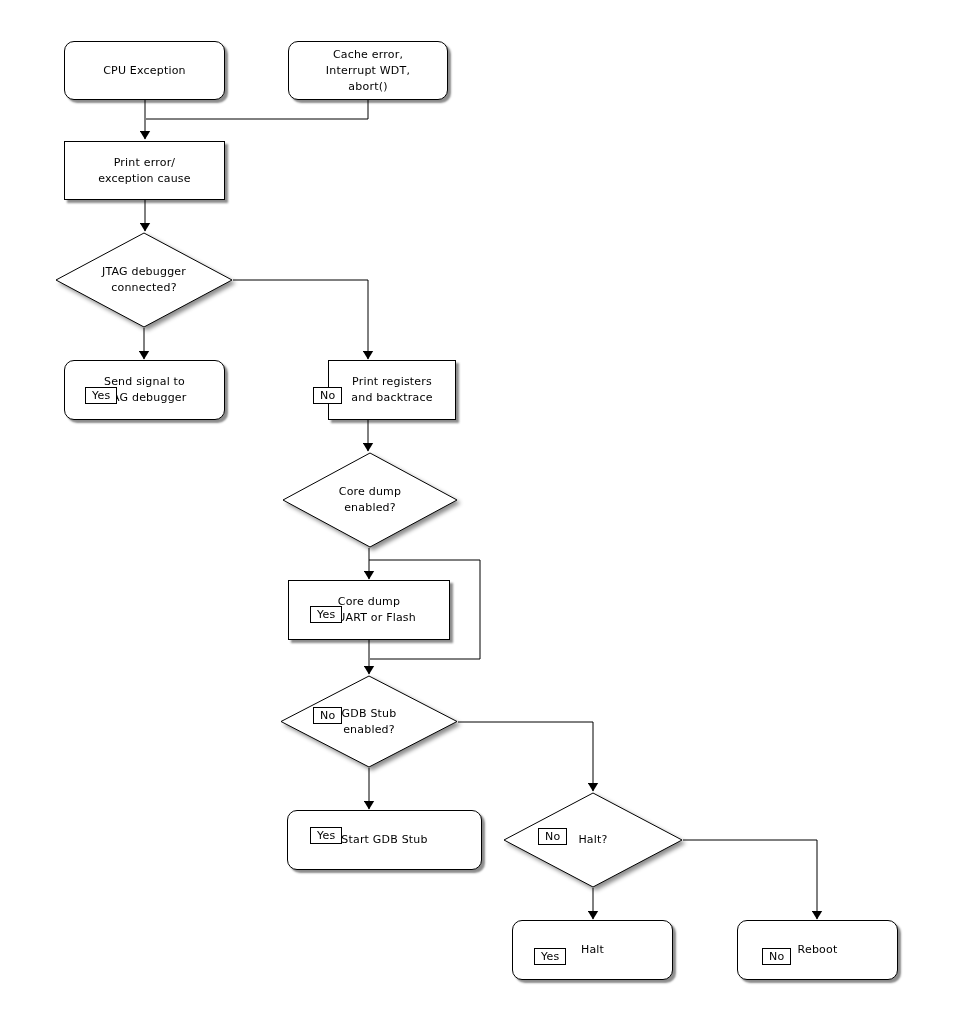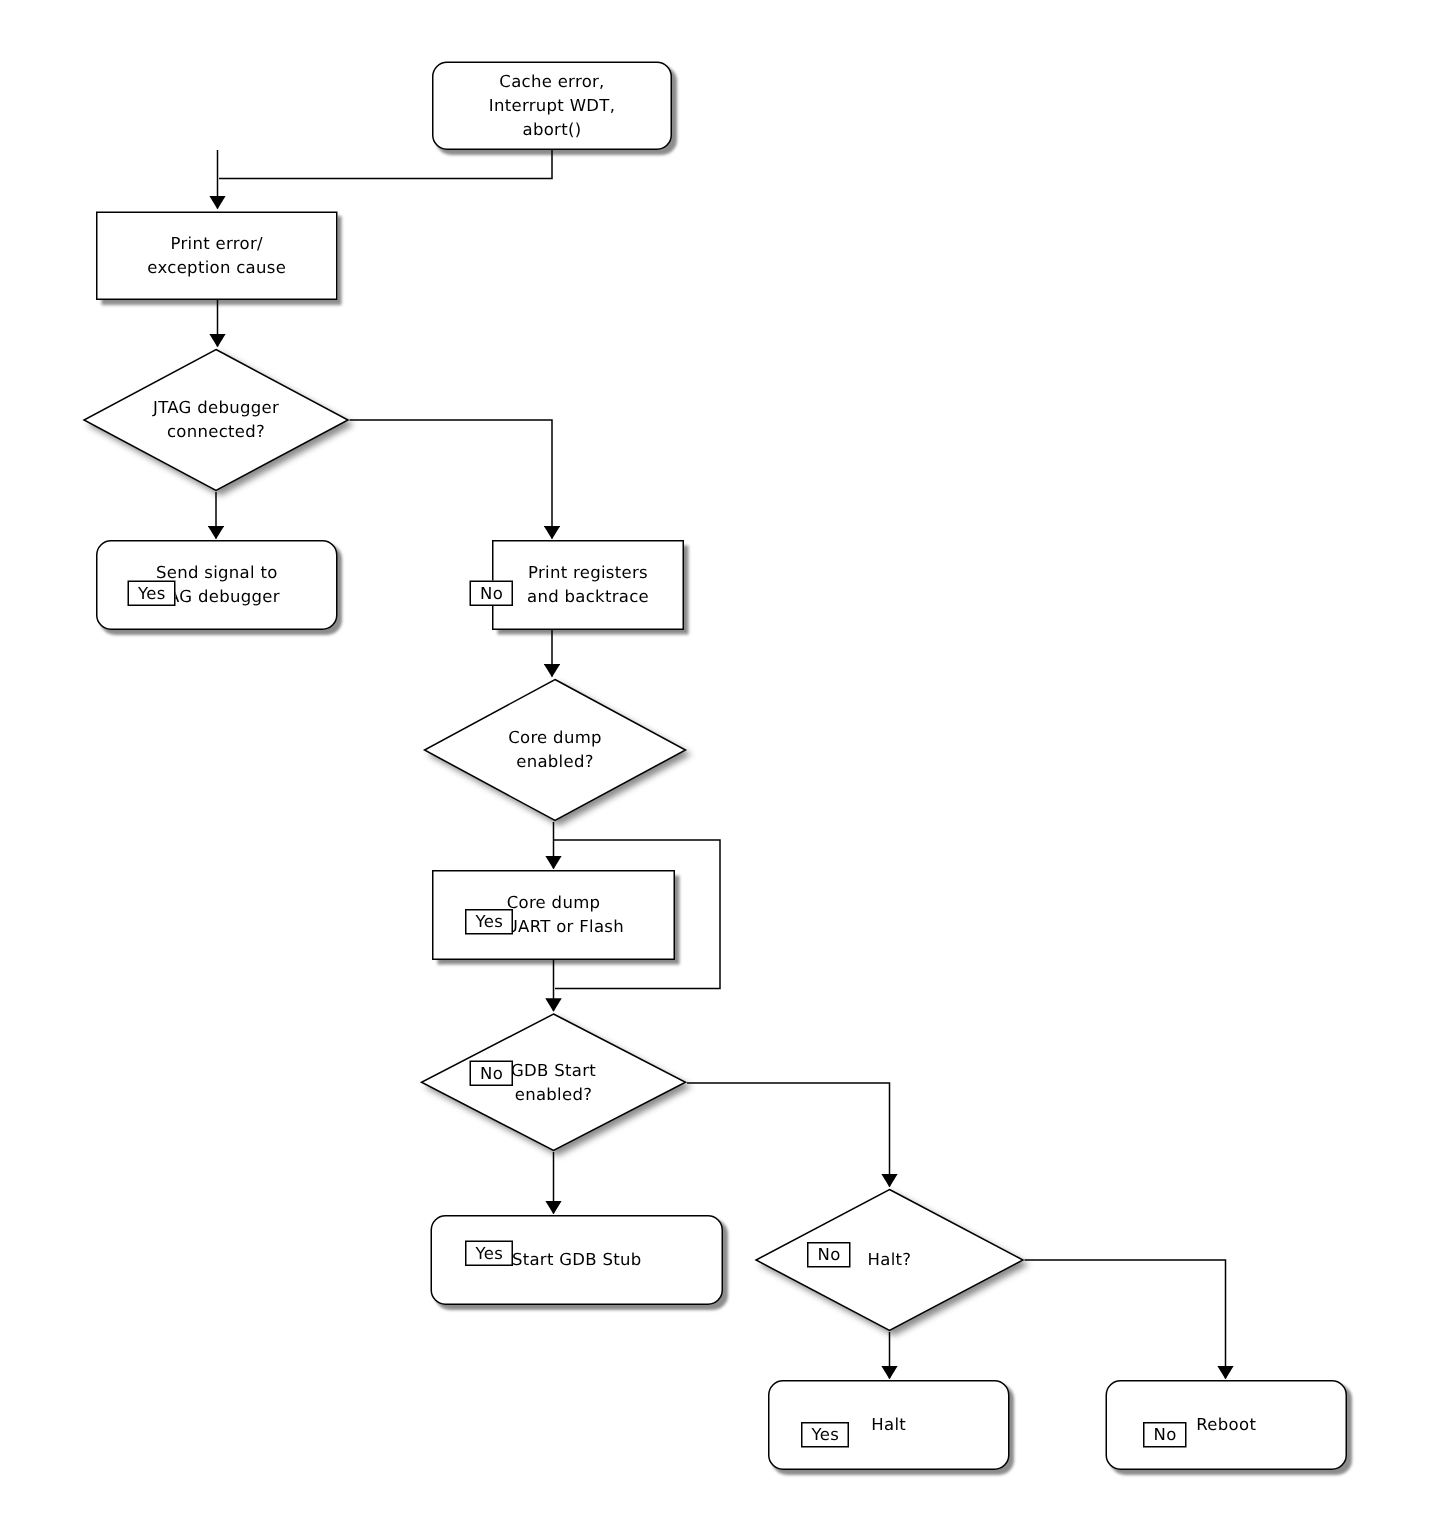--- a/index.html
+++ b/index.html
@@ -81,20 +81,23 @@
     <path d="M368,420 V451" fill="none" stroke="#000" stroke-width="1" marker-end="url(#arrowhead)"></path>
     <path d="M369,560 H480 V659 H370" fill="none" stroke="#000" stroke-width="1"></path>
     <path d="M369,548 V579" fill="none" stroke="#000" stroke-width="1" marker-end="url(#arrowhead)"></path>
     <path d="M369,640 V674" fill="none" stroke="#000" stroke-width="1" marker-end="url(#arrowhead)"></path>
     <path d="M369,768 V809" fill="none" stroke="#000" stroke-width="1" marker-end="url(#arrowhead)"></path>
     <path d="M458,722 H593 V791" fill="none" stroke="#000" stroke-width="1" marker-end="url(#arrowhead)"></path>
     <path d="M593,888 V919" fill="none" stroke="#000" stroke-width="1" marker-end="url(#arrowhead)"></path>
     <path d="M683,840 H817 V919" fill="none" stroke="#000" stroke-width="1" marker-end="url(#arrowhead)"></path>
   </svg>
 
+  <div class="node rounded" style="left:64px; top:41px; width:161px; height:59px;">
+    <span class="nlabel">CPU Exception</span>
+  </div>
 
   <div class="node" style="left:64px; top:141px; width:161px; height:59px;">
     <span class="nlabel">Print error/
 exception cause</span>
   </div>
 
   <div class="node rounded" style="left:288px; top:41px; width:160px; height:59px;">
     <span class="nlabel">Cache error,
 Interrupt WDT,
 abort()</span>
@@ -128,21 +131,21 @@
 
   <div class="node" style="left:288px; top:580px; width:162px; height:60px;">
     <span class="nlabel">Core dump
 to UART or Flash</span>
   </div>
 
   <div class="diamond" style="left:280px; top:675px; width:178px; height:93px;">
     <svg viewBox="0 0 178 93" preserveAspectRatio="none">
       <polygon points="89,1 177,46.5 89,92 1,46.5" fill="#ffffff" stroke="#000000" stroke-width="1"></polygon>
     </svg>
-    <span class="nlabel">GDB Start
+    <span class="nlabel">GDB Stub
 enabled?</span>
   </div>
 
   <div class="node rounded" style="left:287px; top:810px; width:195px; height:60px;">
     <span class="nlabel">Start GDB Stub</span>
   </div>
 
   <div class="diamond" style="left:503px; top:792px; width:180px; height:96px;">
     <svg viewBox="0 0 180 96" preserveAspectRatio="none">
       <polygon points="90,1 179,48 90,95 1,48" fill="#ffffff" stroke="#000000" stroke-width="1"></polygon>

